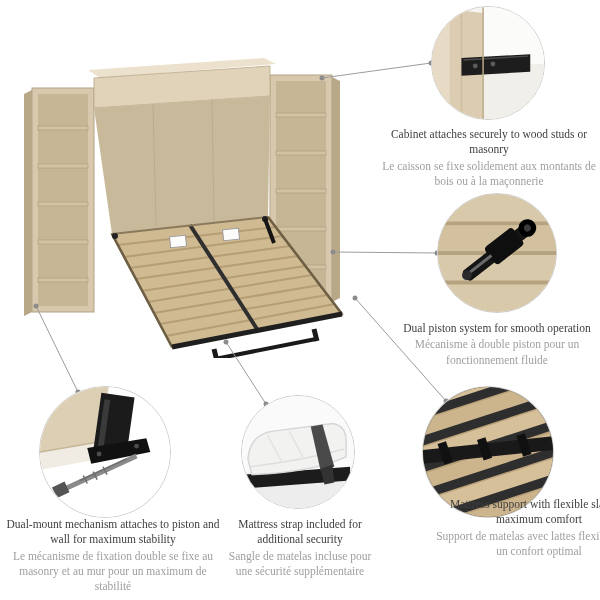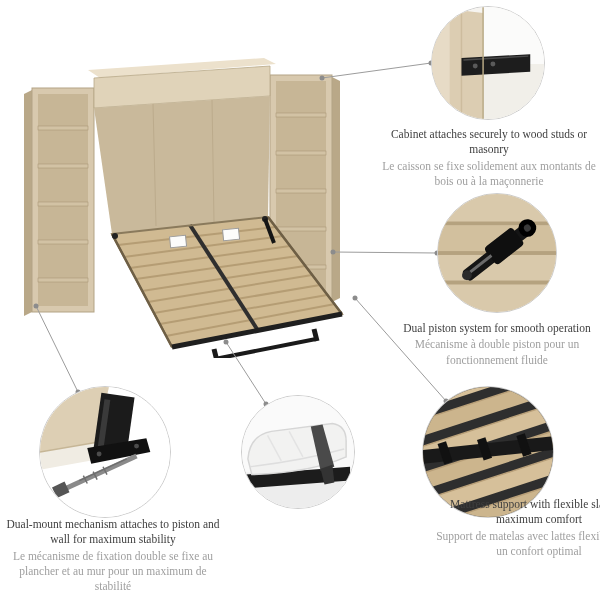--- a/index.html
+++ b/index.html
@@ -207,22 +207,26 @@
     <div class="fr">Le caisson se fixe solidement aux montants de bois ou à la maçonnerie</div>
   </div>
 
   <div class="callout-text" style="left:388px;top:321px;width:218px;">
     <div class="en">Dual piston system for smooth operation</div>
     <div class="fr">Mécanisme à double piston pour un fonctionnement fluide</div>
   </div>
 
   <div class="callout-text" style="left:6px;top:517px;width:214px;">
     <div class="en">Dual-mount mechanism attaches to piston and wall for maximum stability</div>
-    <div class="fr">Le mécanisme de fixation double se fixe au plancher et au mur pour un maximum de stabilité</div>
-  </div>
-
+    <div class="fr">Le mécanisme de fixation double se fixe au masonry et au mur pour un maximum de stabilité</div>
+  </div>
+
+  <div class="callout-text" style="left:220px;top:517px;width:160px;">
+    <div class="en">Mattress strap included for additional security</div>
+    <div class="fr">Sangle de matelas incluse pour une sécurité supplémentaire</div>
+  </div>
 
   <div class="callout-text" style="left:390px;top:497px;width:208px;margin-left:45px;">
     <div class="en">Mattress support with flexible slats for maximum comfort</div>
     <div class="fr">Support de matelas avec lattes flexibles pour un confort optimal</div>
   </div>
 
 </div>
 
 </body></html>

